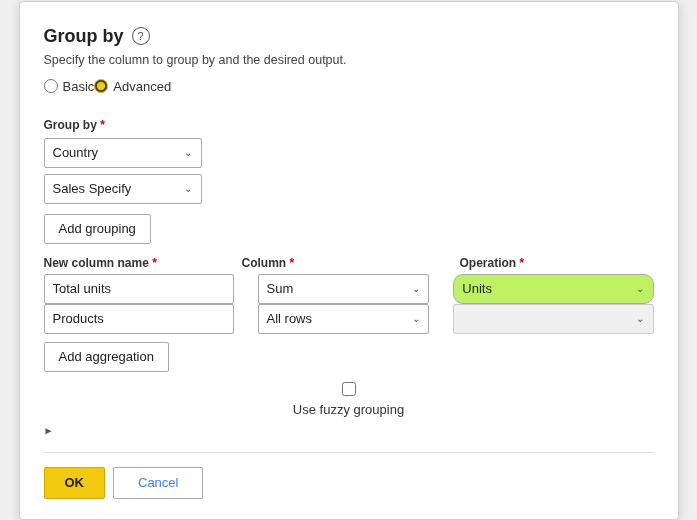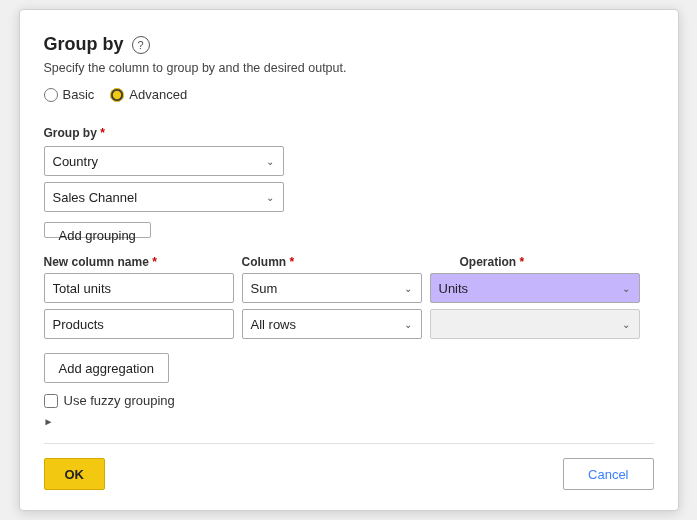--- a/index.html
+++ b/index.html
@@ -46,21 +46,20 @@
       flex-shrink: 0;
     }
     .dialog-subtitle {
       color: #444;
       font-size: 12.5px;
       margin-bottom: 12px;
     }
     .radio-group {
       display: flex;
       align-items: center;
-      gap: 16px;
       margin-bottom: 24px;
     }
     .radio-option {
       display: flex;
       align-items: center;
       gap: 5px;
       cursor: pointer;
       font-size: 13px;
       color: #333;
     }
@@ -83,21 +82,21 @@
       display: flex;
       align-items: center;
       justify-content: space-between;
       border: 1px solid #aaa;
       border-radius: 2px;
       padding: 5px 8px;
       background: #fff;
       cursor: pointer;
       font-size: 13px;
       color: #222;
-      width: 240px;
+      width: 158px;
       height: 30px;
     }
     .dropdown-arrow {
       font-size: 10px;
       color: #555;
     }
     .groupings-section {
       margin-bottom: 12px;
     }
     .group-dropdowns {
@@ -107,34 +106,33 @@
       margin-bottom: 10px;
     }
     .add-grouping-btn {
       border: 1px solid #aaa;
       background: #fff;
       padding: 5px 14px;
       font-size: 13px;
       color: #222;
       cursor: pointer;
       border-radius: 2px;
-      height: 16px;
+      height: 30px;
     }
     .agg-col-label {
       font-size: 12px;
       font-weight: 600;
       color: #333;
     }
     .agg-col-label .required-star {
       color: #c00;
     }
     .agg-row {
       display: flex;
-      gap: 8px;
-      margin-bottom: 6px;
+      gap: 24px;
     }
     .agg-name-input {
       border: 1px solid #aaa;
       border-radius: 2px;
       padding: 5px 8px;
       font-size: 13px;
       color: #222;
       width: 190px;
       height: 30px;
       outline: none;
@@ -151,23 +149,23 @@
       font-size: 13px;
       color: #222;
       width: 180px;
       height: 30px;
     }
     .agg-column-dropdown {
       display: flex;
       align-items: center;
       justify-content: space-between;
       border: 1px solid #aaa;
-      border-radius: 2px;
-      padding: 5px 8px;
-      background: #c4b5fd;
+      border-radius: 10px;
+      padding: 5px 8px;
+      background: #bef264;
       cursor: pointer;
       font-size: 13px;
       color: #222;
       width: 210px;
       height: 30px;
     }
     .agg-column-dropdown-disabled {
       display: flex;
       align-items: center;
       justify-content: space-between;
@@ -200,20 +198,21 @@
       border-radius: 2px;
       height: 30px;
       margin-top: 8px;
       margin-bottom: 10px;
     }
     .fuzzy-checkbox-row {
       display: flex;
       align-items: center;
       gap: 6px;
       margin-bottom: 8px;
+      flex-direction: column;
     }
     .fuzzy-checkbox-row input[type="checkbox"] {
       width: 14px;
       height: 14px;
       cursor: pointer;
     }
     .fuzzy-checkbox-label {
       font-size: 13px;
       color: #333;
       cursor: pointer;
@@ -226,21 +225,21 @@
       font-size: 13px;
       color: #333;
       margin-bottom: 16px;
     }
     .chevron-right {
       font-size: 10px;
       color: #555;
     }
     .dialog-footer {
       display: flex;
-      justify-content: space-between;
+      justify-content: flex-start;
       gap: 8px;
       border-top: 1px solid #e0e0e0;
       padding-top: 14px;
     }
     .btn-ok {
       background: #f2c811;
       border: 1px solid #d4a800;
       color: #222;
       padding: 6px 20px;
       font-size: 13px;
@@ -289,21 +288,21 @@
     <div class="section-label">
       <span>Group by</span>
       <span class="required-star"> *</span>
     </div>
     <div class="group-dropdowns">
       <div class="dropdown">
         <span>Country</span>
         <span class="dropdown-arrow">⌄</span>
       </div>
       <div class="dropdown">
-        <span>Sales Channel</span>
+        <span>Sales Specify</span>
         <span class="dropdown-arrow">⌄</span>
       </div>
     </div>
     <button class="add-grouping-btn">Add grouping</button>
   </div>
 
   <div>
     
     <div class="headers-row">
       <div class="agg-col-label h-newcol">

